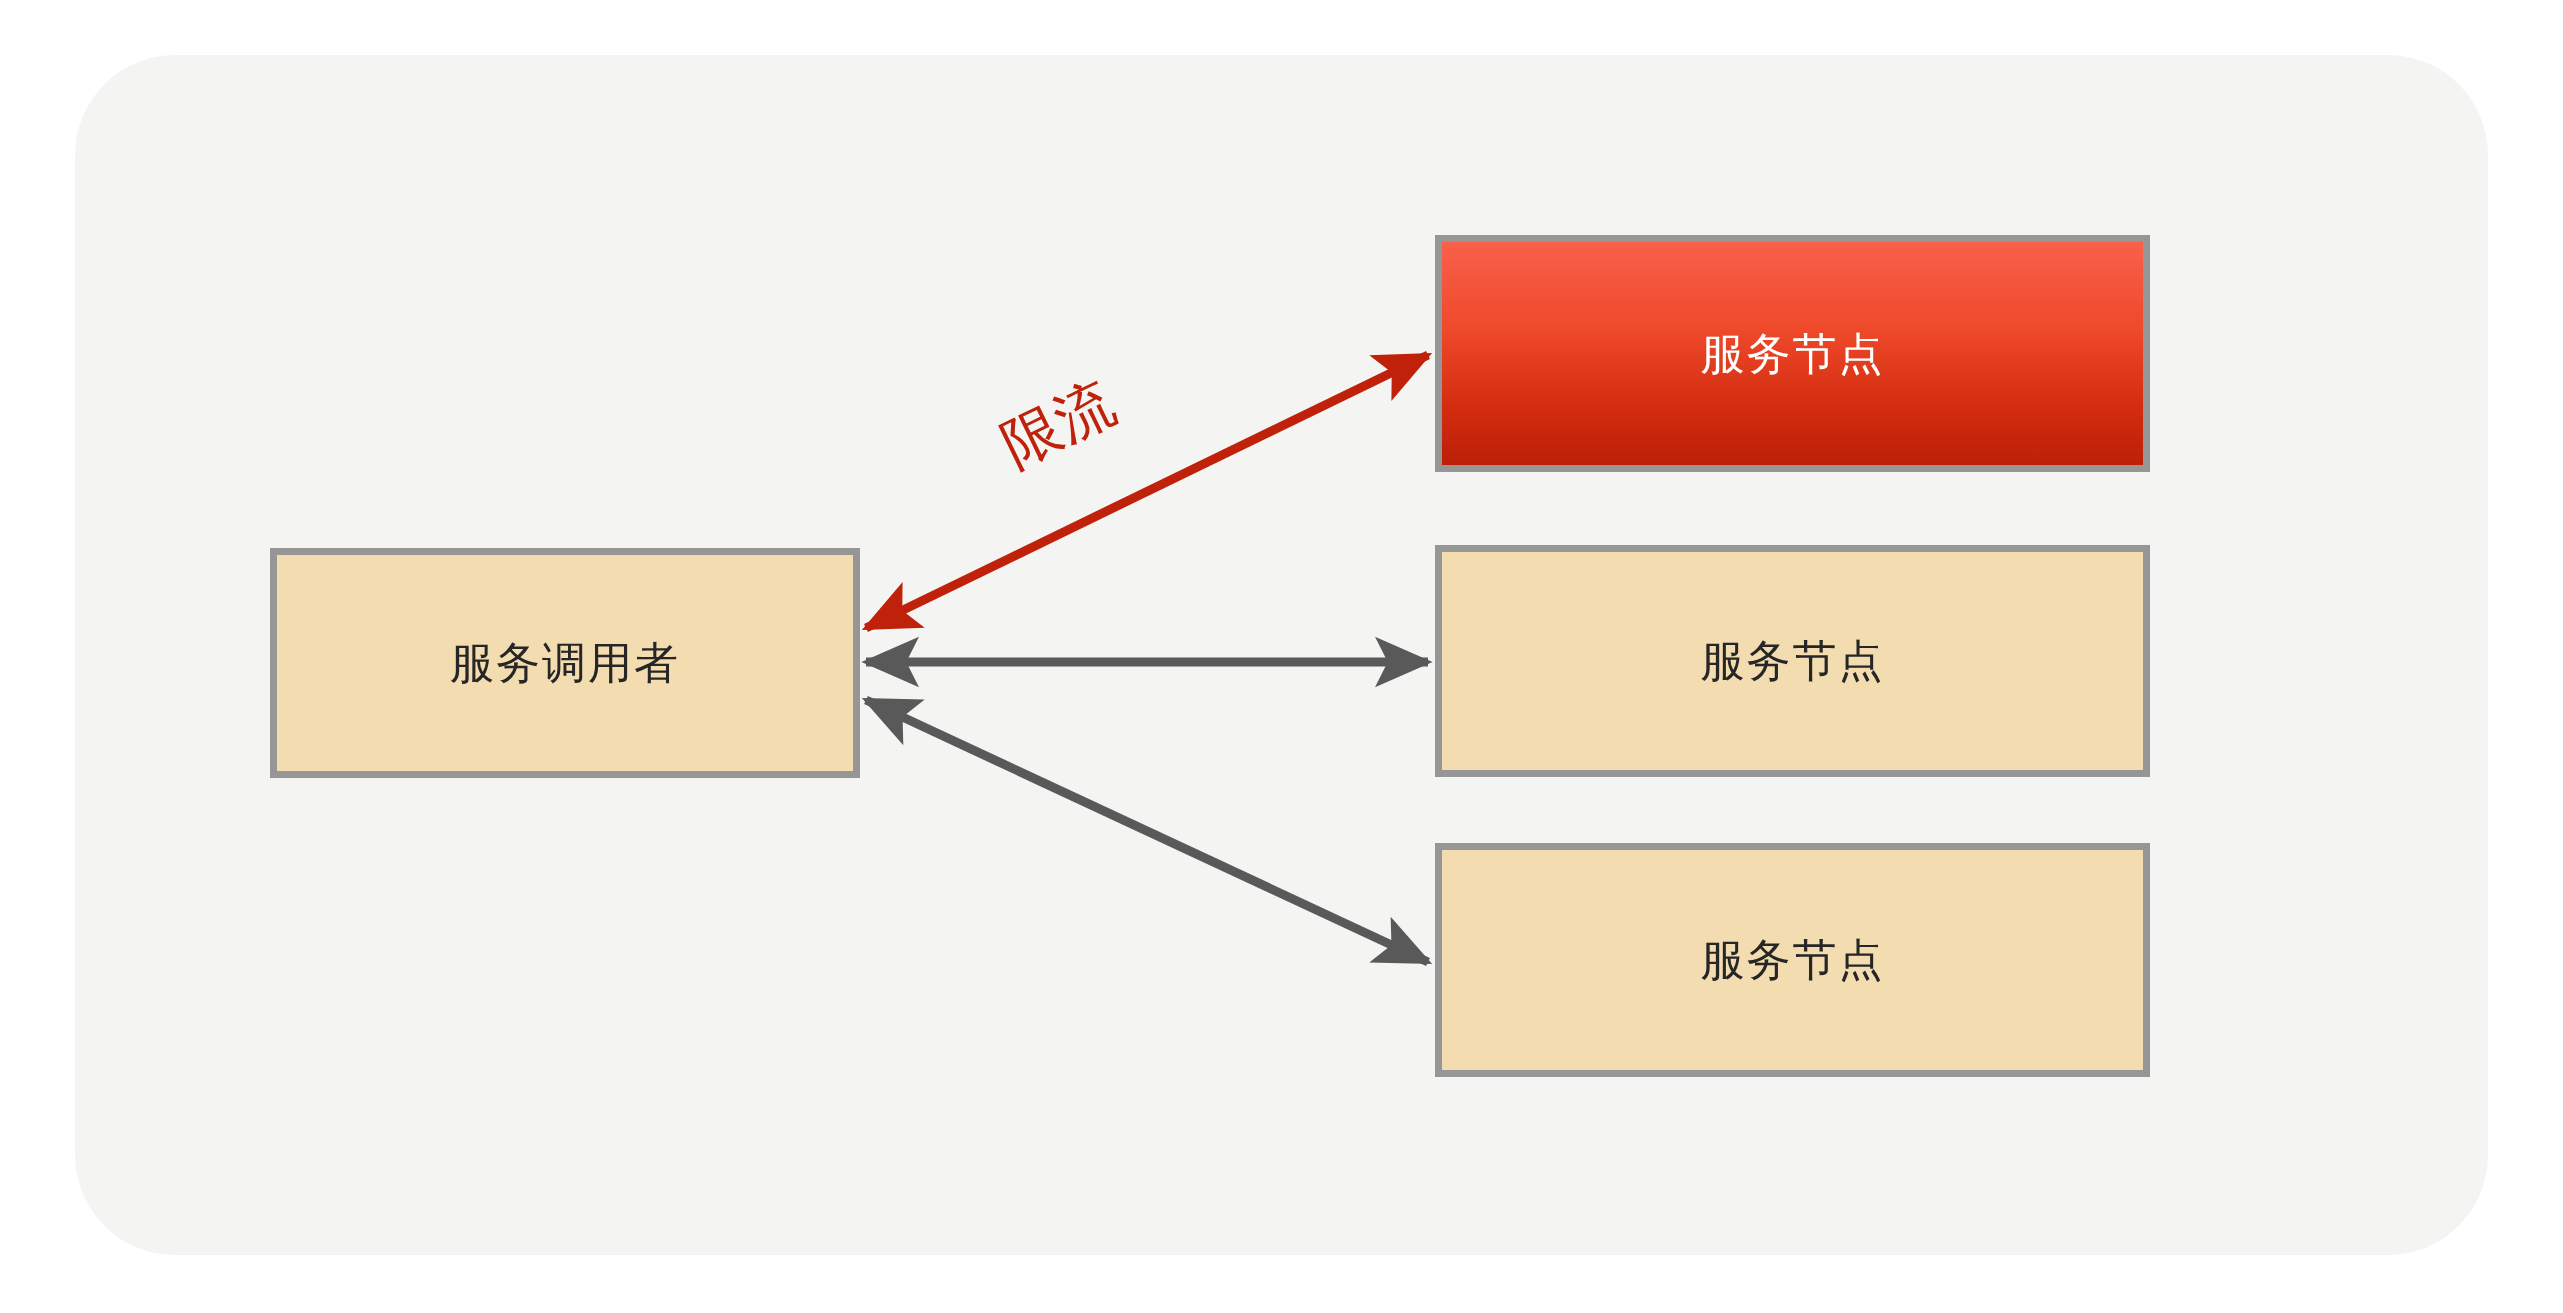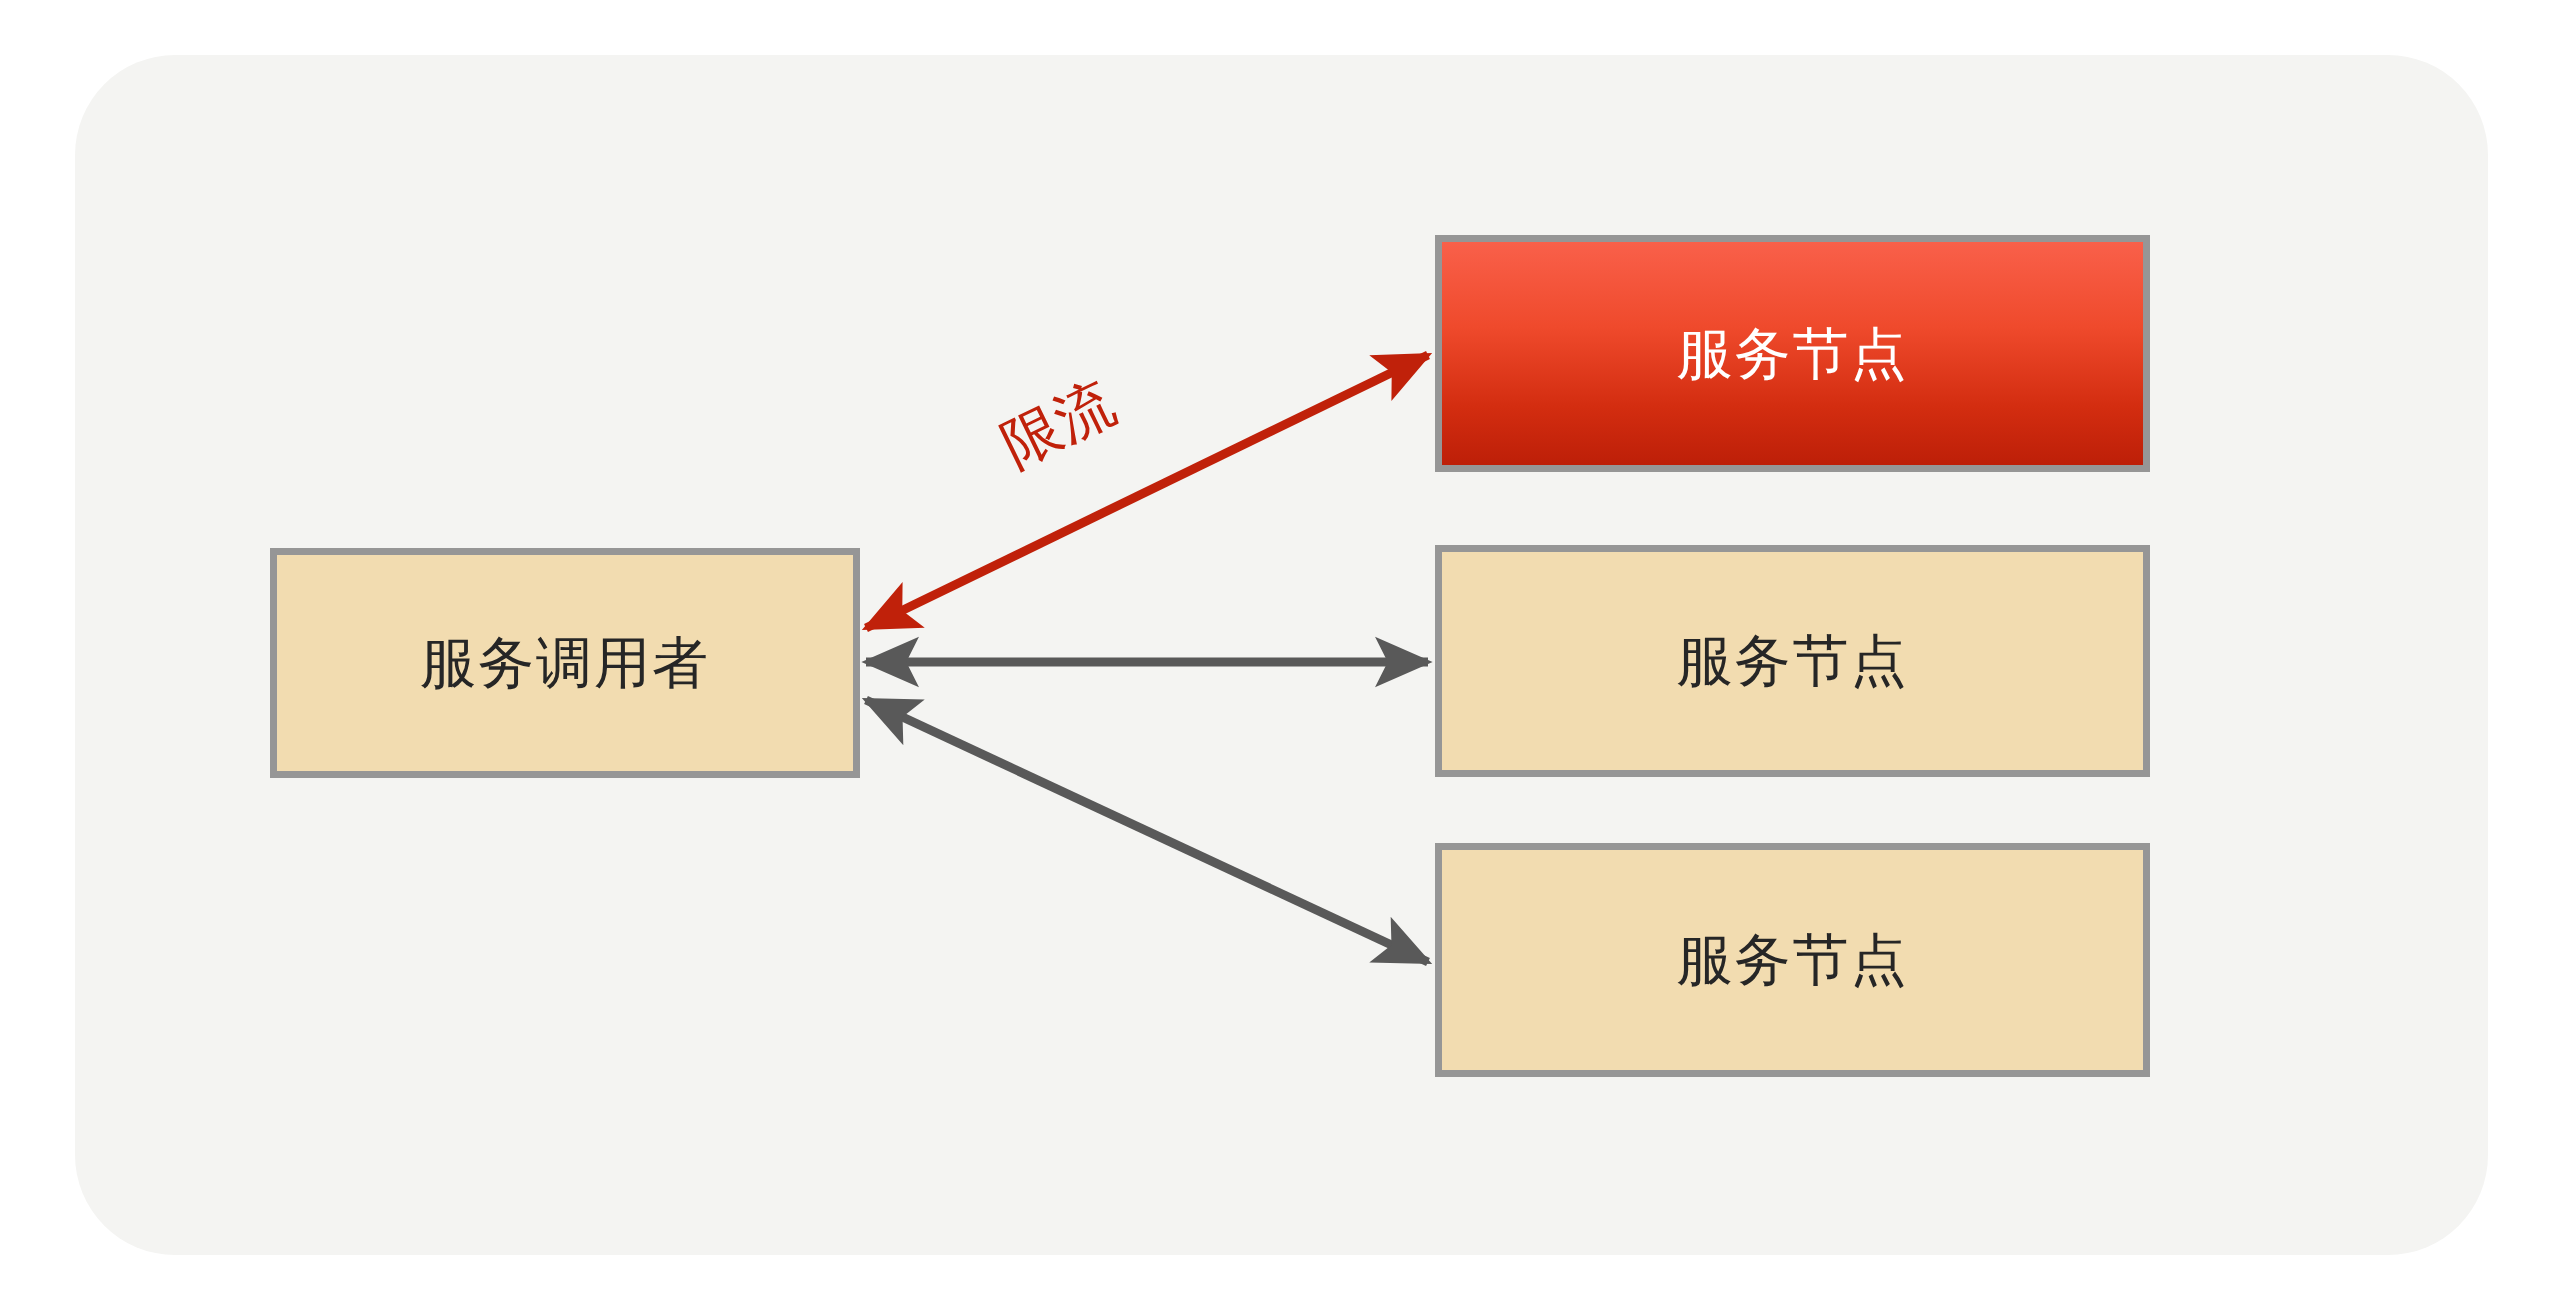--- a/index.html
+++ b/index.html
@@ -38,21 +38,21 @@
   }
   .node {
     position: absolute;
     box-sizing: border-box;
     display: flex;
     align-items: center;
     justify-content: center;
     border: 7px solid #969696;
   }
   .node-label {
-    font-size: 56px;
+    font-size: 44px;
     line-height: 1;
     letter-spacing: 2px;
     white-space: nowrap;
   }
   .node-caller {
     left: 270px;
     top: 548px;
     width: 590px;
     height: 230px;
     background: #f2dcb0;

